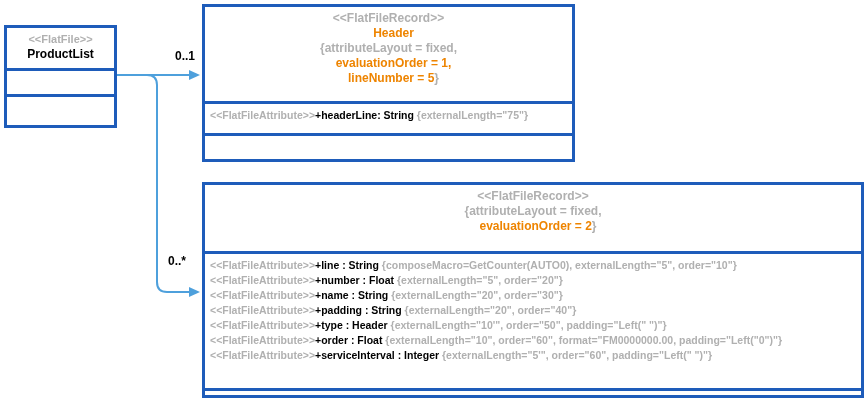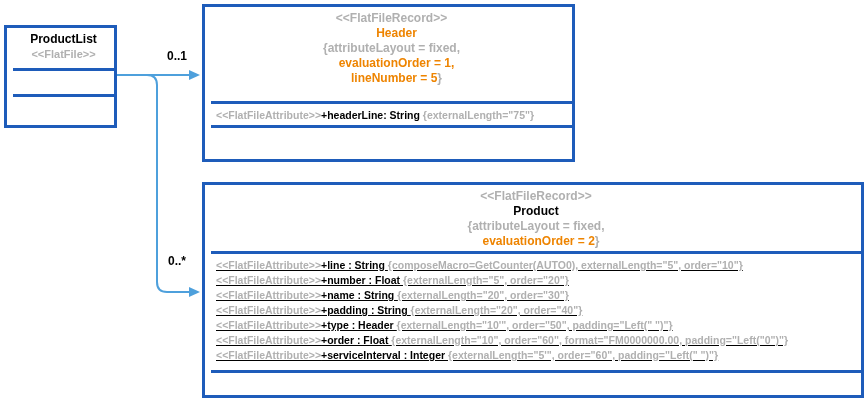--- a/index.html
+++ b/index.html
@@ -6,21 +6,21 @@
     --blue:#1e5cba;
     --arrow:#4ea0dc;
     --gray:#b0b0b0;
     --orange:#ee8400;
   }
   *{margin:0;padding:0;box-sizing:border-box;}
   body{background:#fff;font-family:"Liberation Sans",sans-serif;}
   .canvas{position:relative;width:868px;height:404px;background:#fff;overflow:hidden;}
   .edges{position:absolute;left:0;top:0;width:868px;height:404px;}
   .uml-box{position:absolute;border:3px solid var(--blue);background:#fff;display:flex;flex-direction:column;}
-  .compartment{flex:0 0 auto;overflow:hidden;margin-left:6px;}
+  .compartment{flex:0 0 auto;overflow:hidden;}
   .compartment + .compartment{border-top:3px solid var(--blue);}
   .fill{flex:1 1 auto;}
   .title-comp{text-align:center;padding-top:4px;}
   .tline{line-height:15px;font-size:12px;font-weight:bold;white-space:pre;}
   .gray{color:var(--gray);}
   .orange{color:var(--orange);padding-left:10px;}
   .black{color:#000;}
   .attr-comp{padding:4px 0 0 5px;}
   .attr-row{line-height:15px;font-size:10.5px;font-weight:bold;white-space:pre;}
   .attr-row span{white-space:pre;}
@@ -32,54 +32,53 @@
 
 <div class="canvas">
 
   <svg class="edges" viewBox="0 0 868 404" xmlns="http://www.w3.org/2000/svg">
     <path d="M117 75 H191" fill="none" stroke="#4ea0dc" stroke-width="2"></path>
     <polygon points="200,75 189,70 189,80" fill="#4ea0dc"></polygon>
     <path d="M117 75 H147 Q157 75 157 85 V282 Q157 292 167 292 H191" fill="none" stroke="#4ea0dc" stroke-width="2"></path>
     <polygon points="200,292 189,287 189,297" fill="#4ea0dc"></polygon>
   </svg>
 
-  <div class="mult" style="left:167px;top:49px;">0..1</div>
+  <div class="mult" style="left:175px;top:49px;">0..1</div>
   <div class="mult" style="left:168px;top:254px;">0..*</div>
 
   <div class="uml-box" style="left:4px;top:25px;width:113px;height:103px;">
     <div class="compartment title-comp" style="height:40px;">
+      <div class="tline gray pl-stereo">&lt;&lt;FlatFile&gt;&gt;</div>
       <div class="tline black">ProductList</div>
-      <div class="tline gray pl-stereo">&lt;&lt;FlatFile&gt;&gt;</div>
     </div>
     <div class="compartment" style="height:26px;"></div>
     <div class="compartment fill"></div>
   </div>
 
   <div class="uml-box" style="left:202px;top:4px;width:373px;height:158px;">
     <div class="compartment title-comp" style="height:94px;">
       <div class="tline gray">&lt;&lt;FlatFileRecord&gt;&gt;</div>
       <div class="tline orange">Header</div>
       <div class="tline gray">{attributeLayout = fixed,</div>
       <div class="tline orange">evaluationOrder = 1,</div>
       <div class="tline"><span class="orange">lineNumber = 5</span><span class="gray">}</span></div>
     </div>
-    <div class="compartment attr-comp" style="height:24px;">
+    <div class="compartment attr-comp" style="height:32px;">
       <div class="attr-row"><span class="gray">&lt;&lt;FlatFileAttribute&gt;&gt;</span><span class="black">+headerLine: String </span><span class="gray">{externalLength="75"}</span></div>
     </div>
     <div class="compartment fill"></div>
   </div>
 
   <div class="uml-box" style="left:202px;top:182px;width:662px;height:216px;">
     <div class="compartment title-comp" style="height:66px;">
       <div class="tline gray">&lt;&lt;FlatFileRecord&gt;&gt;</div>
-      <div class="tline black">Product</div>
       <div class="tline gray">{attributeLayout = fixed,</div>
       <div class="tline"><span class="orange">evaluationOrder = 2</span><span class="gray">}</span></div>
     </div>
-    <div class="compartment attr-comp" style="height:119px;text-decoration:underline;">
+    <div class="compartment attr-comp" style="height:137px;">
       <div class="attr-row"><span class="gray">&lt;&lt;FlatFileAttribute&gt;&gt;</span><span class="black">+line : String </span><span class="gray">{composeMacro=GetCounter(AUTO0), externalLength="5", order="10"}</span></div>
       <div class="attr-row"><span class="gray">&lt;&lt;FlatFileAttribute&gt;&gt;</span><span class="black">+number : Float </span><span class="gray">{externalLength="5", order="20"}</span></div>
       <div class="attr-row"><span class="gray">&lt;&lt;FlatFileAttribute&gt;&gt;</span><span class="black">+name : String </span><span class="gray">{externalLength="20", order="30"}</span></div>
       <div class="attr-row"><span class="gray">&lt;&lt;FlatFileAttribute&gt;&gt;</span><span class="black">+padding : String </span><span class="gray">{externalLength="20", order="40"}</span></div>
       <div class="attr-row"><span class="gray">&lt;&lt;FlatFileAttribute&gt;&gt;</span><span class="black">+type : Header </span><span class="gray">{externalLength="10'", order="50", padding="Left(" ")"}</span></div>
       <div class="attr-row"><span class="gray">&lt;&lt;FlatFileAttribute&gt;&gt;</span><span class="black">+order : Float </span><span class="gray">{externalLength="10", order="60", format="FM0000000.00, padding="Left("0")"}</span></div>
       <div class="attr-row"><span class="gray">&lt;&lt;FlatFileAttribute&gt;&gt;</span><span class="black">+serviceInterval : Integer </span><span class="gray">{externalLength="5'", order="60", padding="Left(" ")"}</span></div>
     </div>
     <div class="compartment fill"></div>
   </div>

